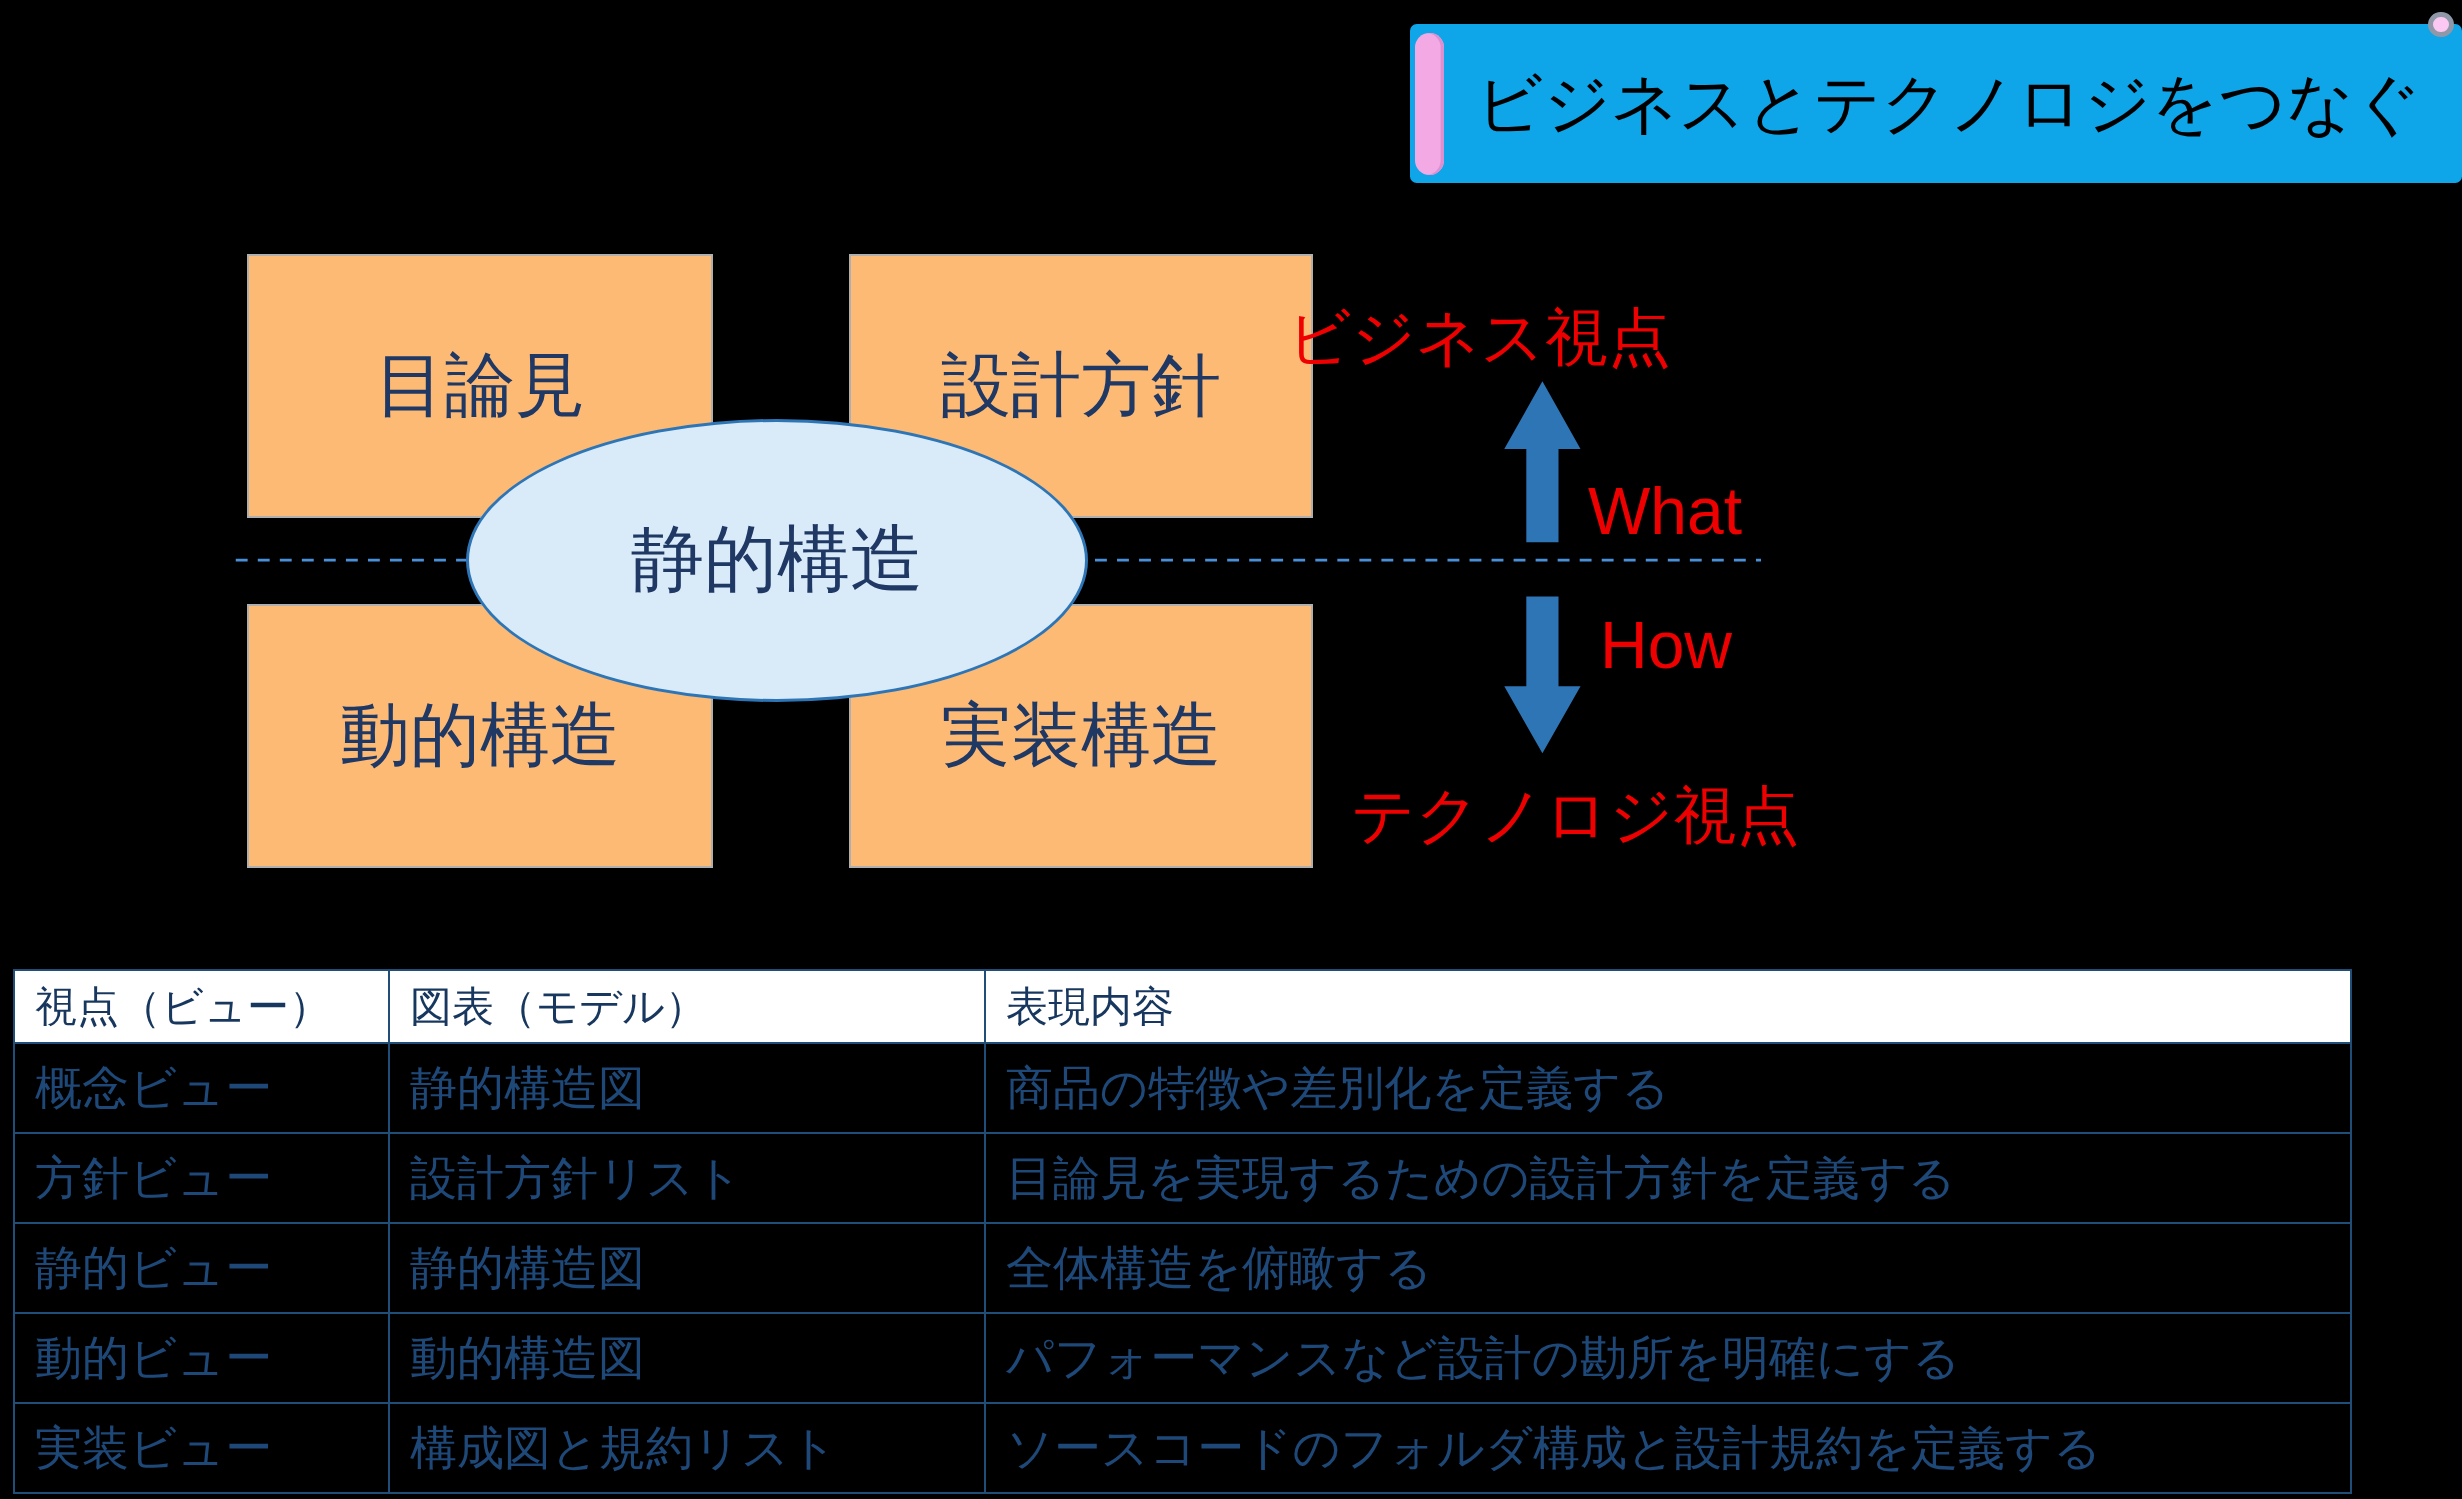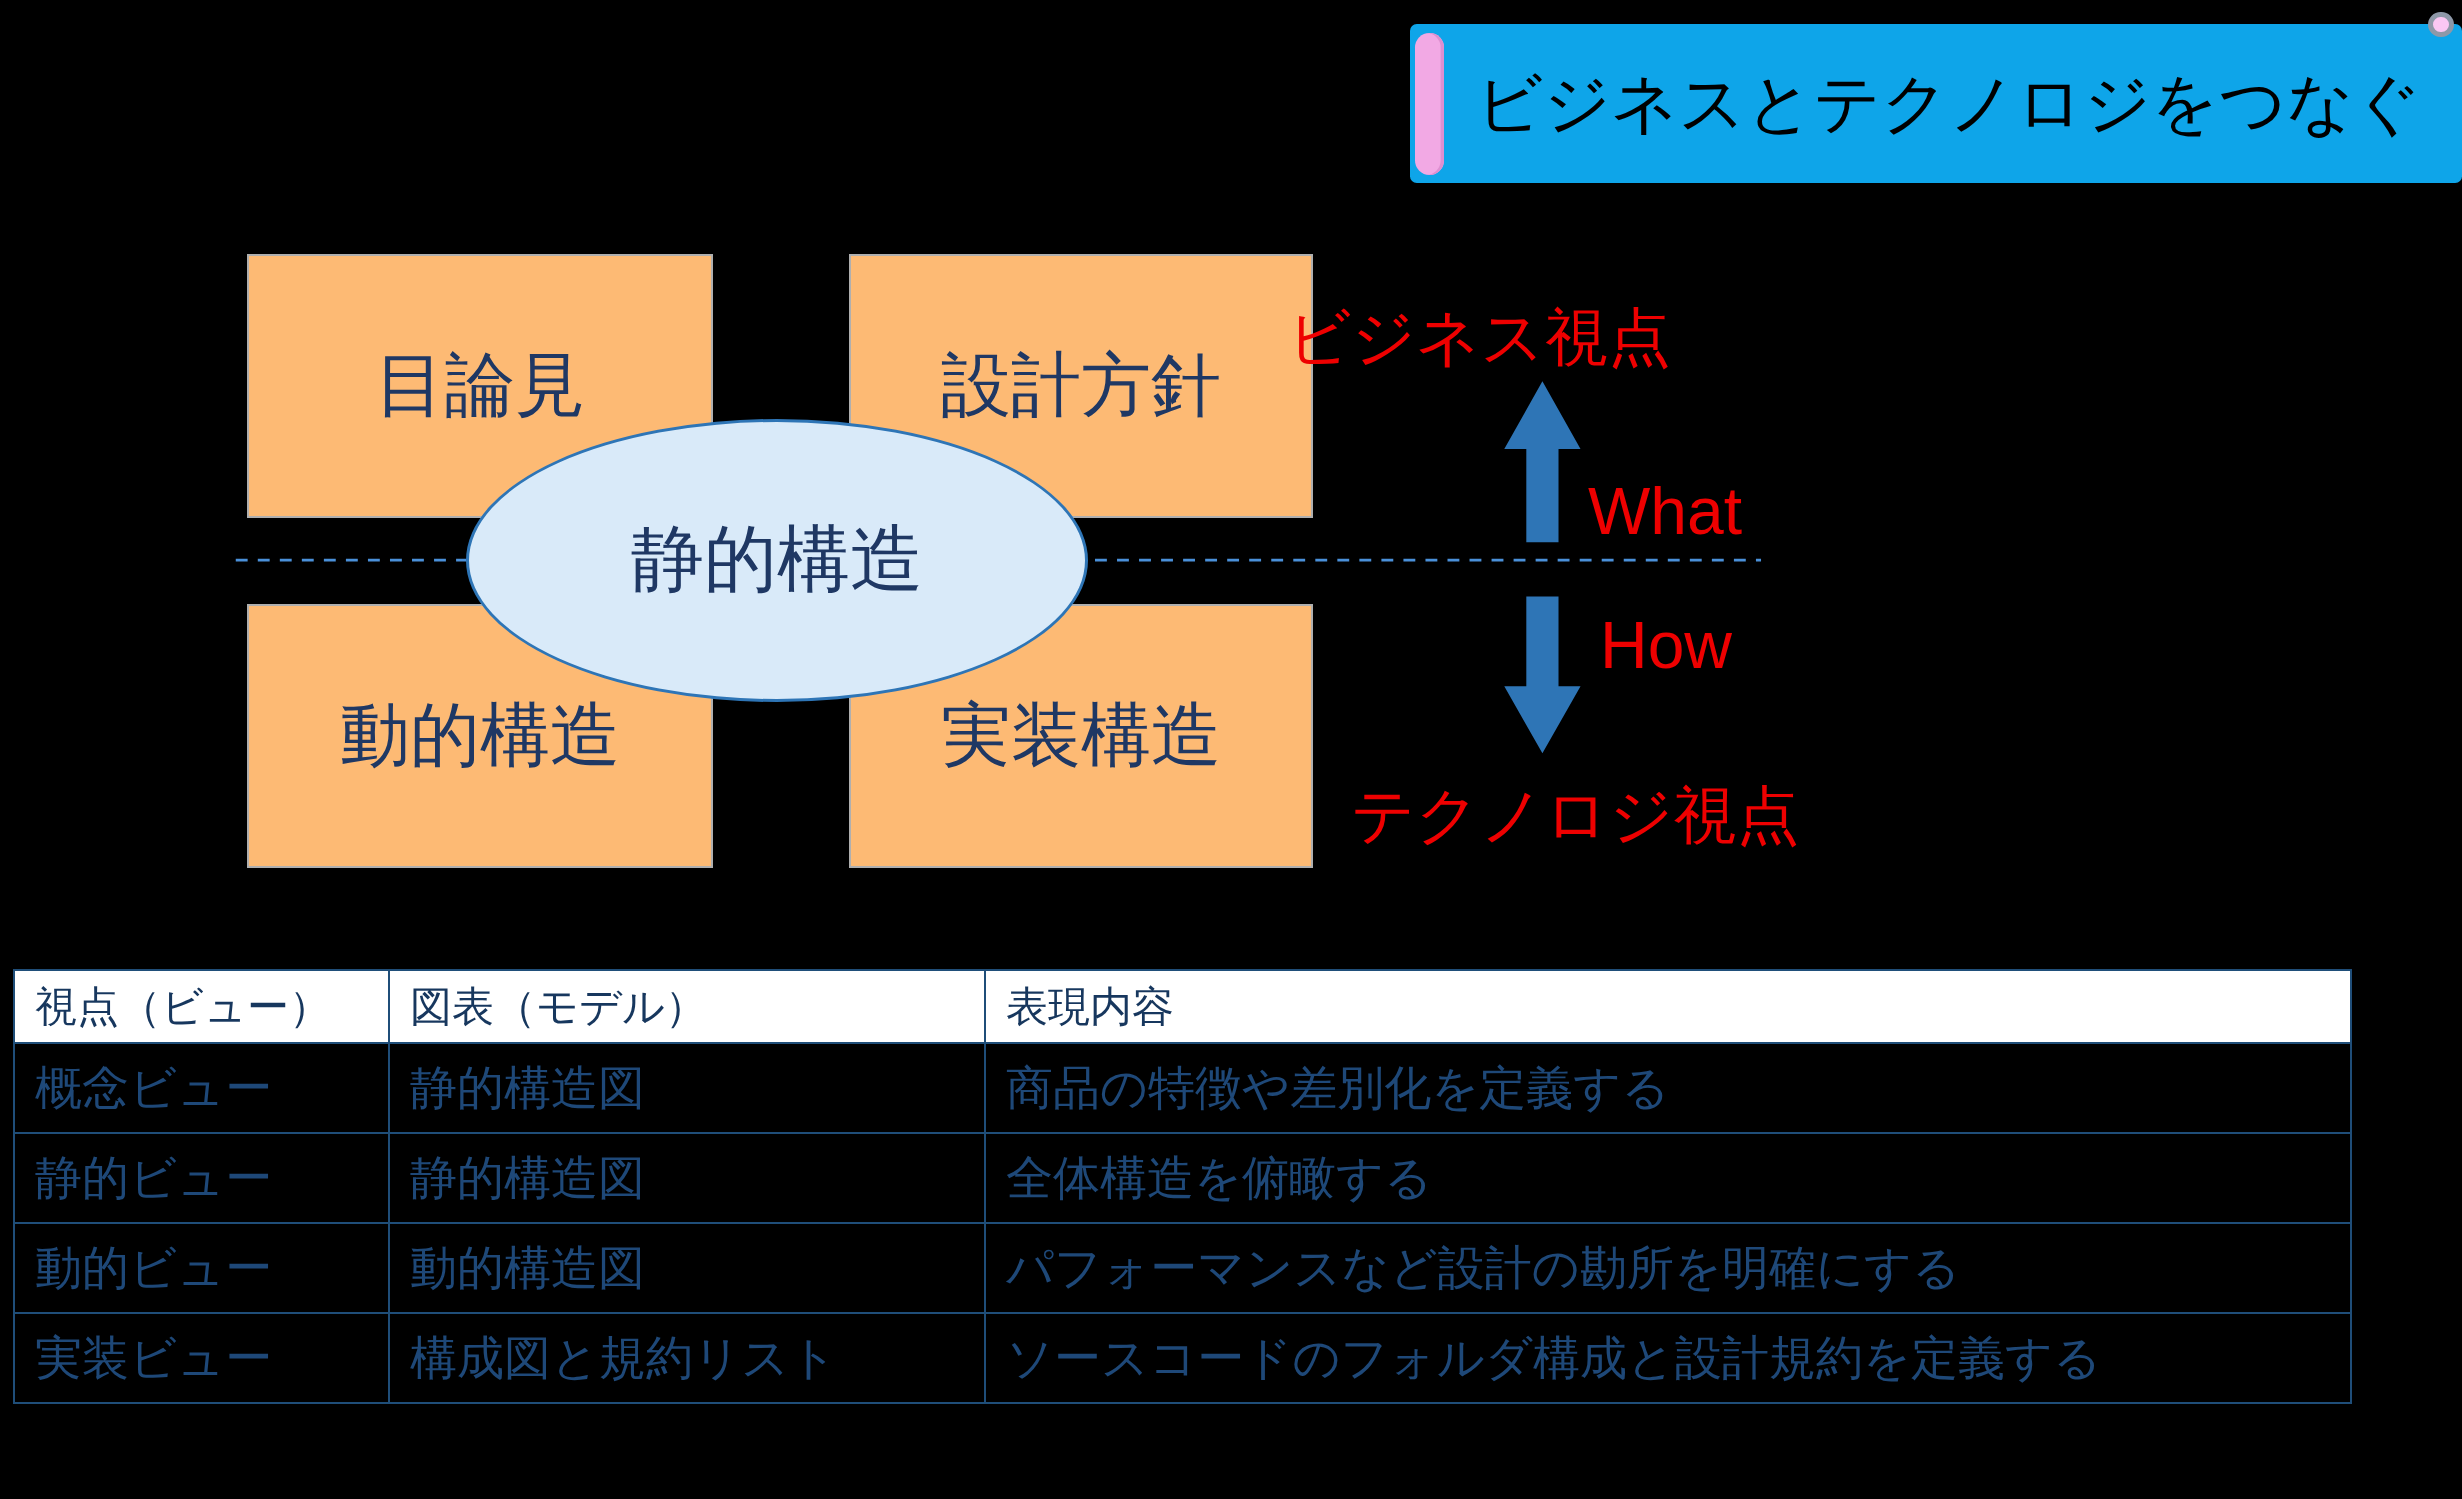--- a/index.html
+++ b/index.html
@@ -200,20 +200,25 @@
         <th>表現内容</th>
       </tr>
     </thead>
     <tbody>
       <tr>
         <td>概念ビュー</td>
         <td>静的構造図</td>
         <td>商品の特徴や差別化を定義する</td>
       </tr>
       <tr>
+        <td>方針ビュー</td>
+        <td>設計方針リスト</td>
+        <td>目論見を実現するための設計方針を定義する</td>
+      </tr>
+      <tr>
         <td>静的ビュー</td>
         <td>静的構造図</td>
         <td>全体構造を俯瞰する</td>
       </tr>
       <tr>
         <td>動的ビュー</td>
         <td>動的構造図</td>
         <td>パフォーマンスなど設計の勘所を明確にする</td>
       </tr>
       <tr>

